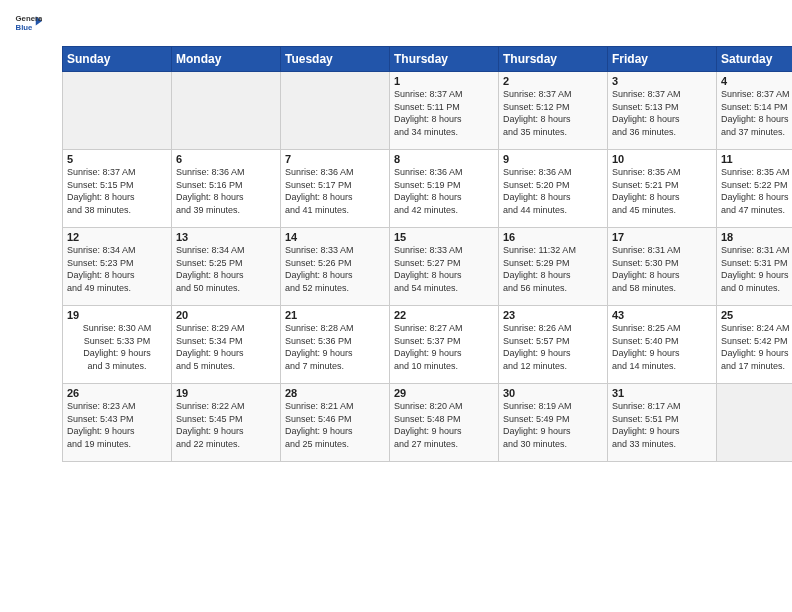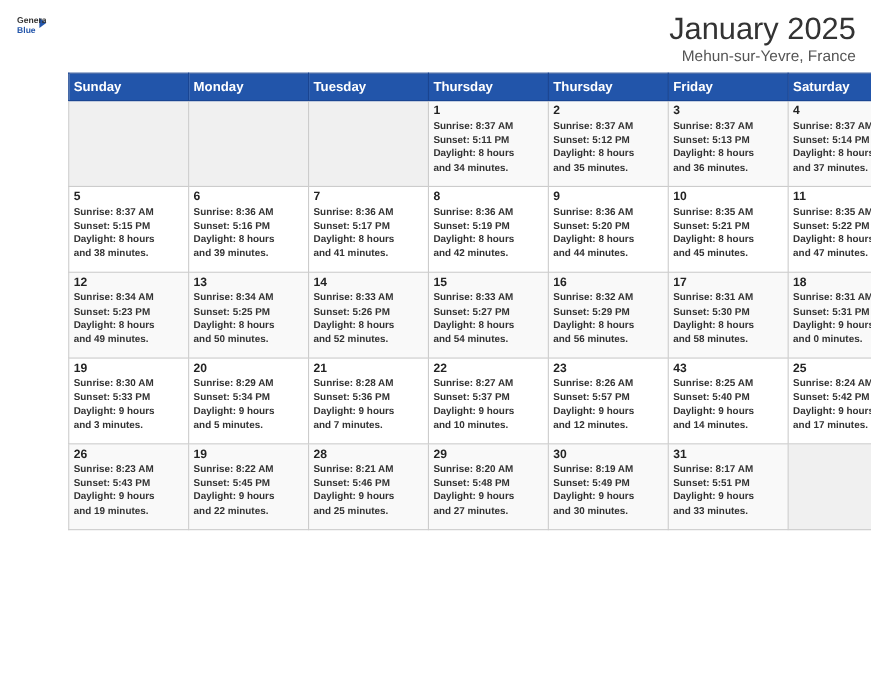--- a/index.html
+++ b/index.html
@@ -72,42 +72,37 @@
       font-size: 11px;
       font-weight: bold;
       color: #222;
       display: block;
       margin-bottom: 1px;
     }
     .day-info {
       font-size: 9px;
       color: #333;
       line-height: 1.4;
-      font-weight: bold;
     }
     .empty-cell {
       background: #f0f0f0 !important;
     }
   </style>
 </head>
 <body>
 
 <div class="container">
   <div class="header">
     <div class="logo">
       <svg class="logo-icon" viewBox="0 0 36 36">
         <rect x="0" y="0" width="36" height="36" fill="white"></rect>
         <polygon points="28,8 36,14 28,20" fill="#2255aa"></polygon>
         <text x="2" y="14" font-size="10" font-weight="bold" fill="#333" font-family="Arial">General</text>
         <text x="2" y="26" font-size="10" font-weight="bold" fill="#2255aa" font-family="Arial">Blue</text>
       </svg>
-    </div>
-    <div class="title-block">
-      <div class="month-title">January 2025</div>
-      <div class="location">Mehun-sur-Yevre, France</div>
     </div>
   </div>
 
   <table>
     <thead>
       <tr>
         <th>Sunday</th>
         <th>Monday</th>
         <th>Tuesday</th>
         <th>Thursday</th>
@@ -225,21 +220,21 @@
           </td>
           <td>
             <span class="day-num">15</span>
             <div class="day-info" style="white-space: pre-line;">Sunrise: 8:33 AM
 Sunset: 5:27 PM
 Daylight: 8 hours
 and 54 minutes.</div>
           </td>
           <td>
             <span class="day-num">16</span>
-            <div class="day-info" style="white-space: pre-line;">Sunrise: 8:32 AM
+            <div class="day-info" style="white-space: pre-line;">Sunrise: 11:32 AM
 Sunset: 5:29 PM
 Daylight: 8 hours
 and 56 minutes.</div>
           </td>
           <td>
             <span class="day-num">17</span>
             <div class="day-info" style="white-space: pre-line;">Sunrise: 8:31 AM
 Sunset: 5:30 PM
 Daylight: 8 hours
 and 58 minutes.</div>
@@ -248,21 +243,21 @@
             <span class="day-num">18</span>
             <div class="day-info" style="white-space: pre-line;">Sunrise: 8:31 AM
 Sunset: 5:31 PM
 Daylight: 9 hours
 and 0 minutes.</div>
           </td>
         </tr>
         <tr>
           <td>
             <span class="day-num">19</span>
-            <div class="day-info" style="white-space: pre-line;">Sunrise: 8:30 AM
+            <div class="day-info" style="white-space: pre-line; text-align: center;">Sunrise: 8:30 AM
 Sunset: 5:33 PM
 Daylight: 9 hours
 and 3 minutes.</div>
           </td>
           <td>
             <span class="day-num">20</span>
             <div class="day-info" style="white-space: pre-line;">Sunrise: 8:29 AM
 Sunset: 5:34 PM
 Daylight: 9 hours
 and 5 minutes.</div>

